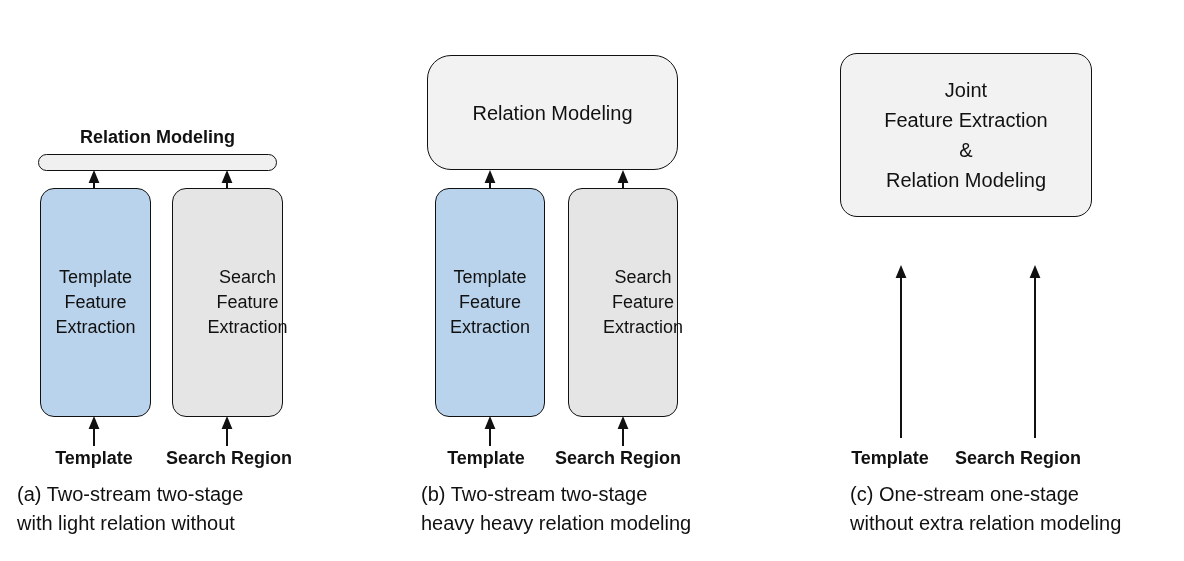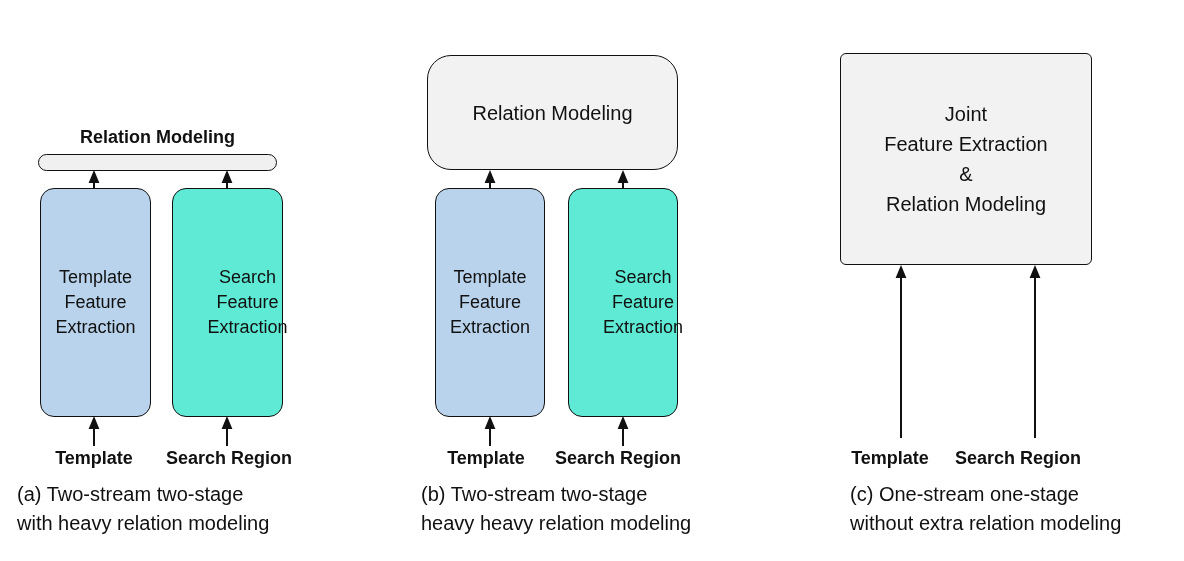--- a/index.html
+++ b/index.html
@@ -36,21 +36,21 @@
   .streambox{
     position:absolute;box-sizing:border-box;
     border:1.8px solid #111111;
     border-radius:14px;
     display:flex;align-items:center;justify-content:center;
     text-align:center;
     font-size:18px;line-height:25px;
     white-space:pre-line;
   }
   .blue{background:#b9d3ec;}
-  .teal{background:#5eead4;padding-left:40px;}
+  .teal{background:#e5e5e5;padding-left:40px;}
   .input-label{
     position:absolute;box-sizing:border-box;
     text-align:center;
     font-size:18px;font-weight:700;
     line-height:22px;
     white-space:nowrap;
   }
   .caption{
     position:absolute;box-sizing:border-box;
     font-size:20px;font-weight:400;
@@ -94,21 +94,21 @@
     </svg>
     <svg class="arrow" width="14" height="30" style="left:220px;top:416px;">
       <polygon points="7,0 1.6,13 12.4,13"></polygon>
       <line x1="7" y1="11" x2="7" y2="30"></line>
     </svg>
 
     <div class="input-label" style="left:34px;top:447px;width:120px;">Template</div>
     <div class="input-label" style="left:159px;top:447px;width:140px;">Search Region</div>
 
     <div class="caption" style="left:17px;top:480px;width:330px;">(a) Two-stream two-stage
-with heavy relation modeling</div>
+with light relation without</div>
   </section>
 
   <section>
     <div class="bigbox" style="left:427px;top:55px;width:251px;height:115px;border-radius:24px;">Relation Modeling</div>
 
     <svg class="arrow" width="14" height="20" style="left:483px;top:170px;">
       <polygon points="7,0 1.6,13 12.4,13"></polygon>
       <line x1="7" y1="11" x2="7" y2="20"></line>
     </svg>
     <svg class="arrow" width="14" height="20" style="left:616px;top:170px;">
@@ -134,21 +134,21 @@
     </svg>
 
     <div class="input-label" style="left:426px;top:447px;width:120px;">Template</div>
     <div class="input-label" style="left:548px;top:447px;width:140px;">Search Region</div>
 
     <div class="caption" style="left:421px;top:480px;width:340px;">(b) Two-stream two-stage
 heavy heavy relation modeling</div>
   </section>
 
   <section>
-    <div class="bigbox" style="left:840px;top:53px;width:252px;height:212px;border-radius:6px;">Joint
+    <div class="bigbox" style="left:840px;top:53px;width:252px;height:164px;border-radius:17px;">Joint
 Feature Extraction
 &amp;
 Relation Modeling</div>
 
     <svg class="arrow" width="14" height="173" style="left:894px;top:265px;">
       <polygon points="7,0 1.6,13 12.4,13"></polygon>
       <line x1="7" y1="11" x2="7" y2="173"></line>
     </svg>
     <svg class="arrow" width="14" height="173" style="left:1028px;top:265px;">
       <polygon points="7,0 1.6,13 12.4,13"></polygon>

